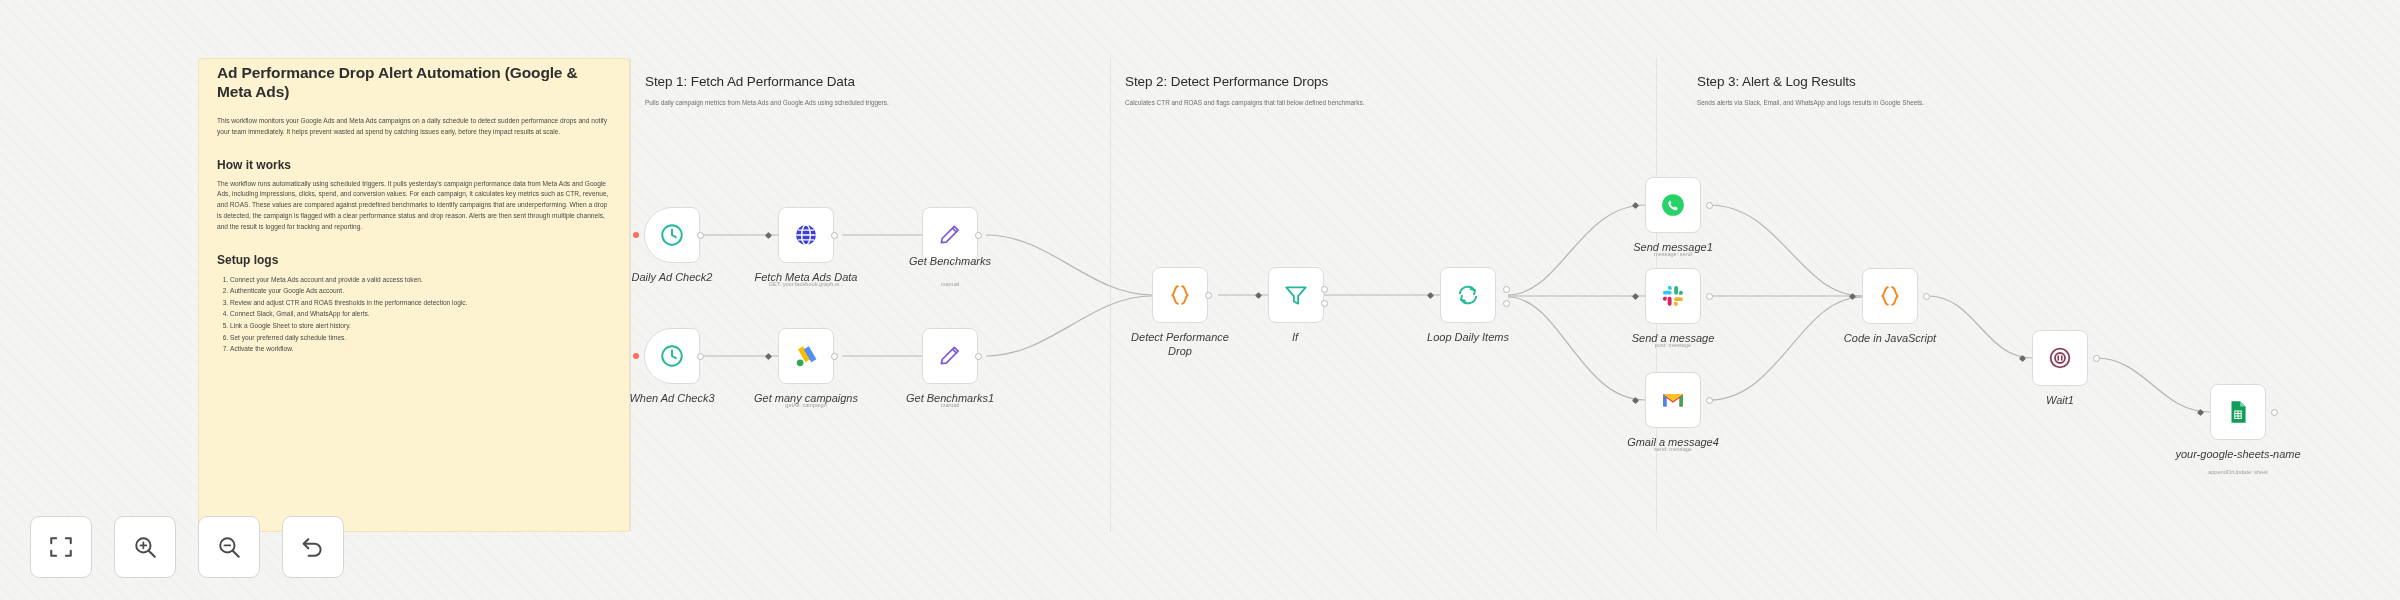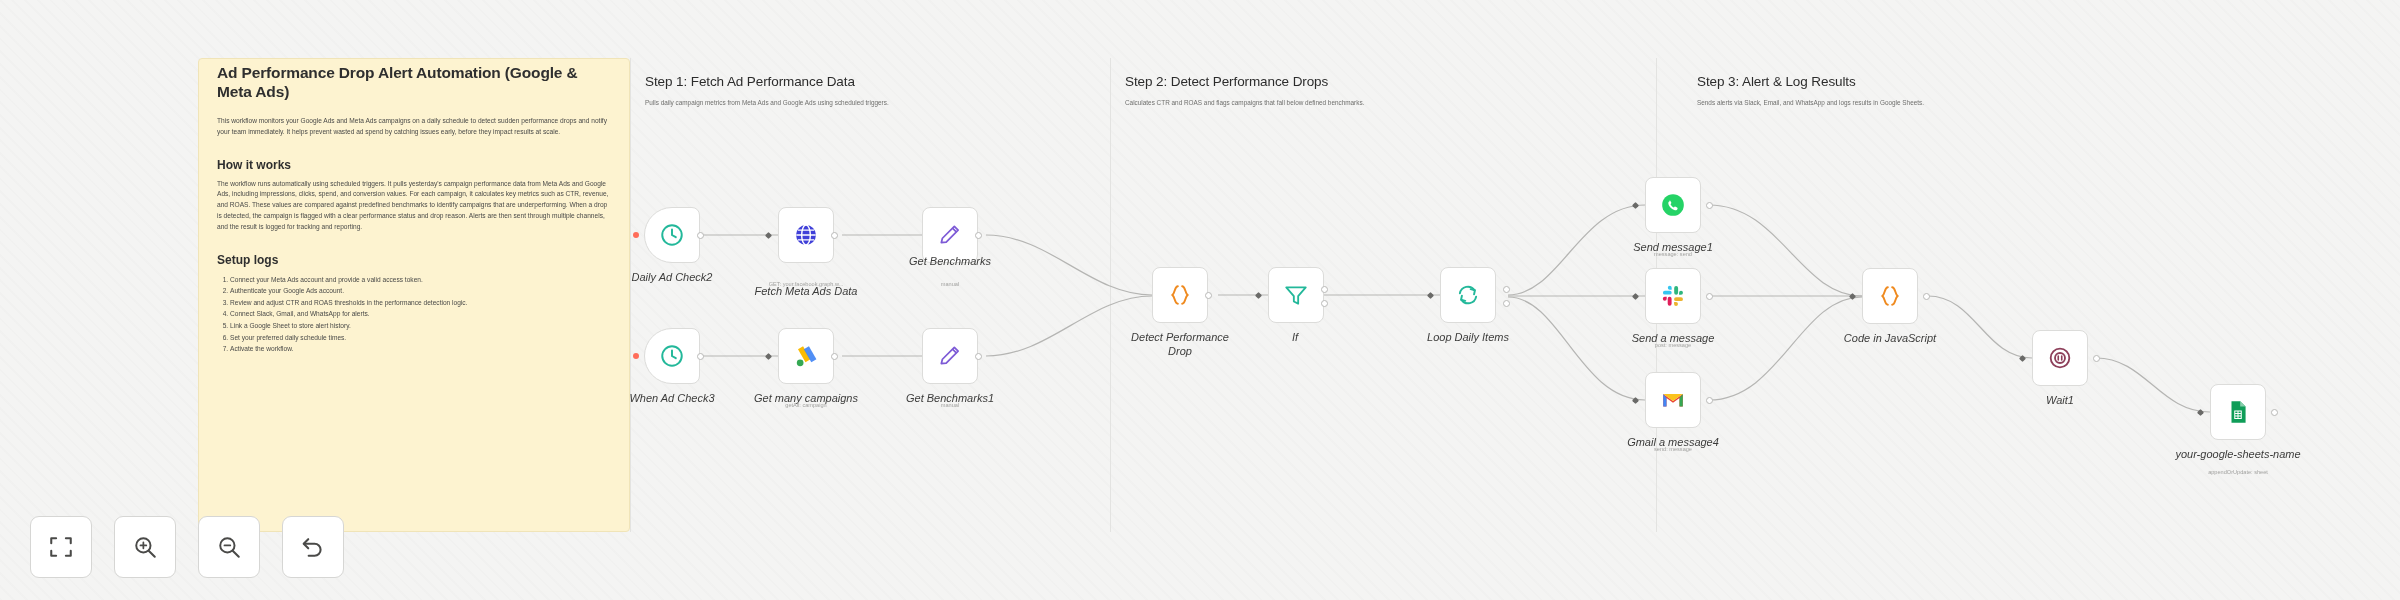--- a/index.html
+++ b/index.html
@@ -207,21 +207,21 @@
 
   <div class="arrowdot" style="left:766px; top:233px;"></div>
   <div class="node" style="left:778px; top:207px;">
     <svg class="ic" viewBox="0 0 24 24">
       <circle cx="12" cy="12" r="9.2" fill="#3f3fd8"></circle>
       <ellipse cx="12" cy="12" rx="4" ry="9.2" fill="none" stroke="#fff" stroke-width="1.3"></ellipse>
       <path d="M3 12 H21 M4.5 7.5 H19.5 M4.5 16.5 H19.5" stroke="#fff" stroke-width="1.3" fill="none"></path>
     </svg>
   </div>
   <div class="port" style="left:831px; top:232px;"></div>
-  <div class="nlabel" style="left:741px; top:284px;">Fetch Meta Ads Data</div>
+  <div class="nlabel" style="left:741px; top:270px;">Fetch Meta Ads Data</div>
   <div class="nsub" style="left:741px; top:281px;">GET: your.facebook.graph.w...</div>
 
   <div class="node" style="left:922px; top:207px;">
     <svg class="ic" viewBox="0 0 24 24">
       <path d="M4 19 L5 15 L16 4 L19.5 7.5 L8.5 18.5 Z" fill="none" stroke="#7d5ad6" stroke-width="1.6" stroke-linejoin="round"></path>
       <path d="M14.5 5.8 L18 9.3" stroke="#7d5ad6" stroke-width="1.6"></path>
     </svg>
   </div>
   <div class="port" style="left:975px; top:232px;"></div>
   <div class="nlabel" style="left:885px; top:254px;">Get Benchmarks</div>

